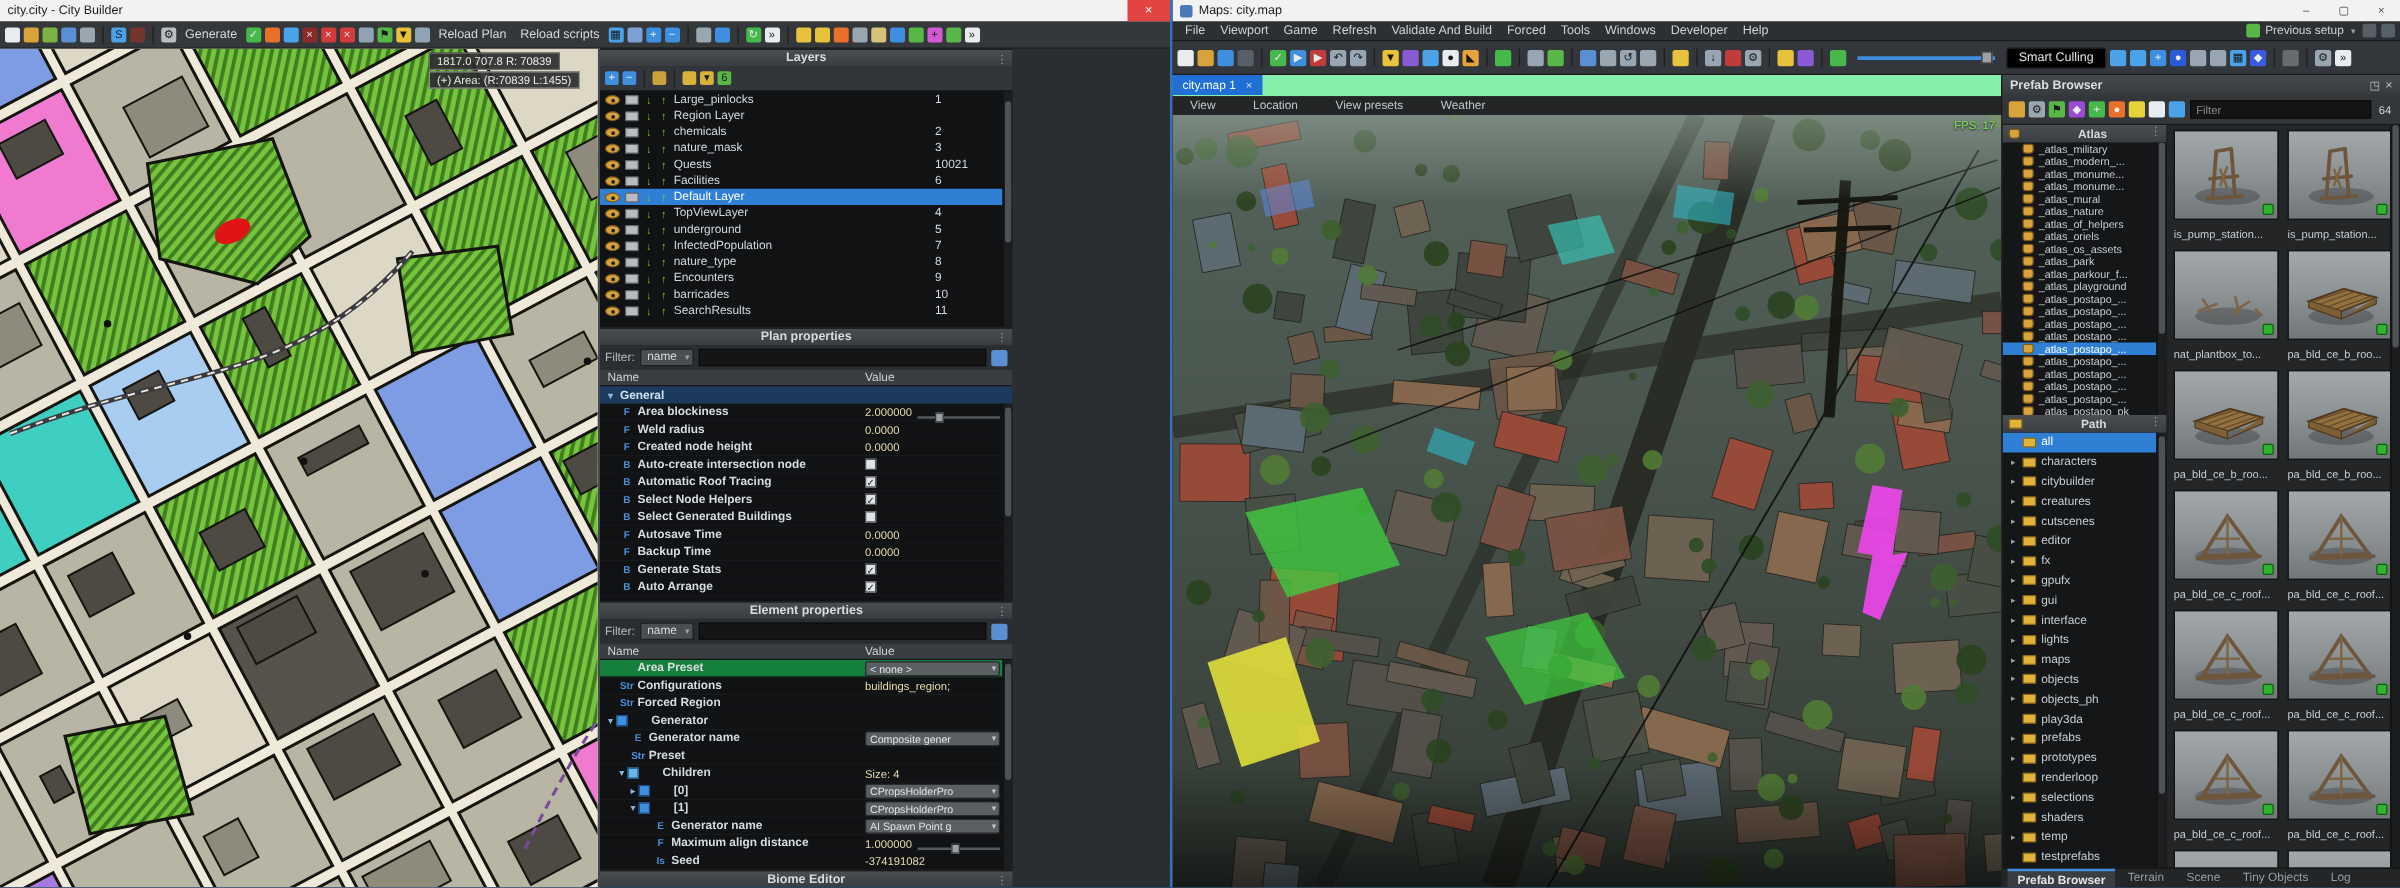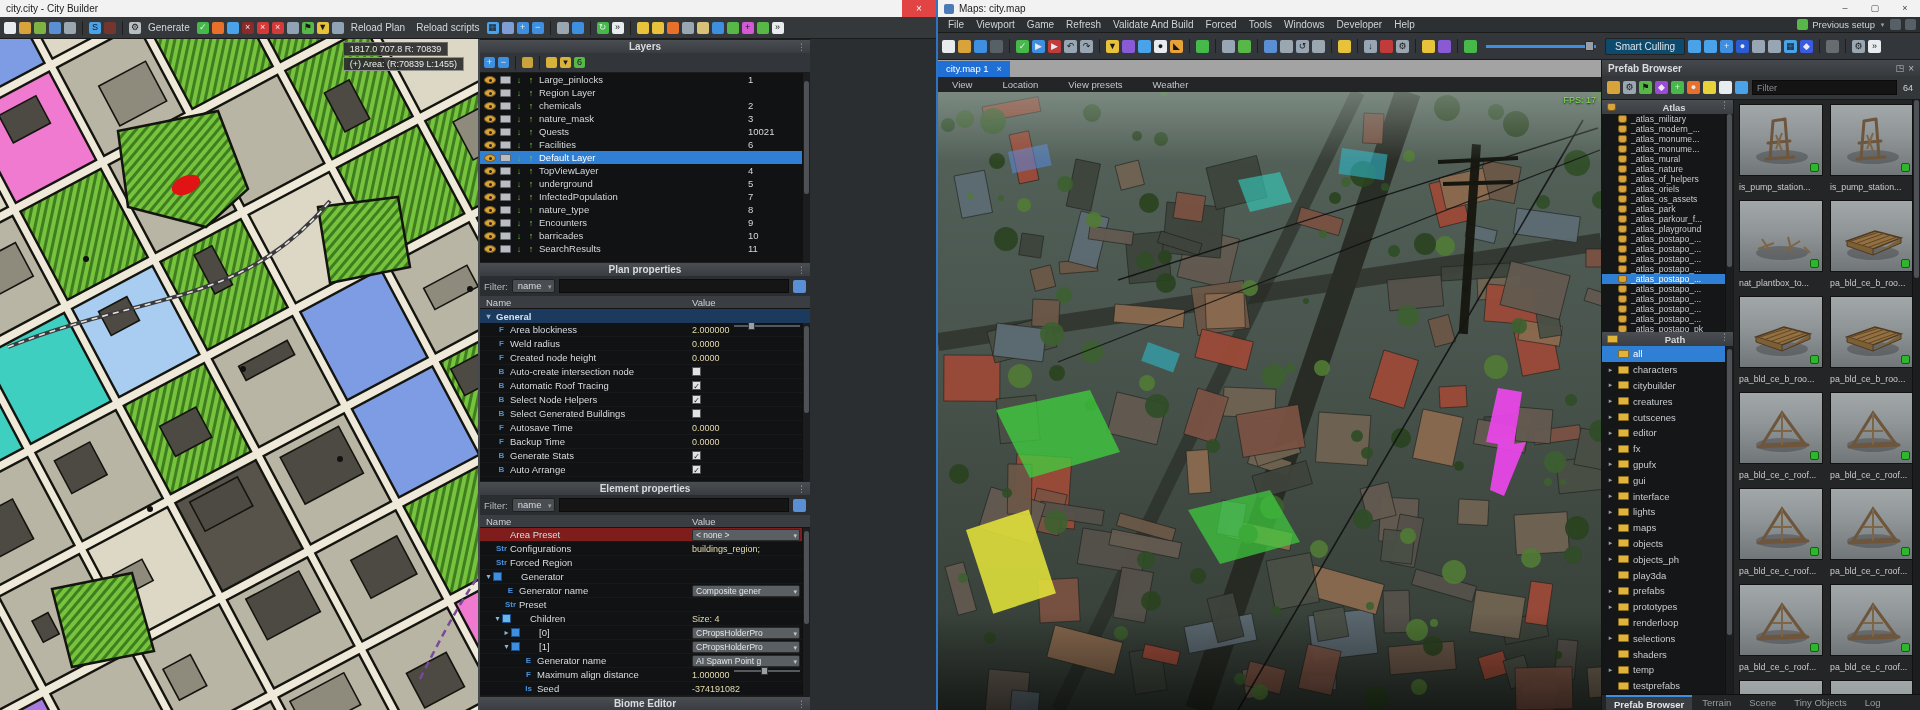--- a/index.html
+++ b/index.html
@@ -17,21 +17,21 @@
 .winbtn{width:30px;height:17px;text-align:center;line-height:16px;color:#444;font-size:9px}
 
 .toolbar{height:22px;background:#35383b;border-bottom:1px solid #1b1b1b;display:flex;align-items:center;padding:0 4px;gap:3px;flex:none}
 .tgroup{display:inline-flex;align-items:center;gap:3px}
 .chip{width:12px;height:12px;border-radius:2px;display:inline-flex;align-items:center;justify-content:center;font-size:9px;line-height:1;flex:none}
 .tsep{width:1px;height:14px;background:#1e1e1e;margin:0 3px;flex:none}
 .tlabel{color:#d5d8da;font-size:10px;margin:0 4px;white-space:nowrap}
 .toolbar2{height:27px;background:#33363a}
 .slider-h{width:110px;height:3px;background:#3f8fe0;position:relative;margin:0 6px;flex:none}
 .knob2{position:absolute;right:2px;top:-4px;width:9px;height:10px;background:#9aa0a6;border:1px solid #2c2c2c}
-.sc-btn{background:#0c4a6e;border:1px solid #222;color:#dfe3e6;font-size:10px;padding:2px 9px;border-radius:2px;font-family:inherit}
+.sc-btn{background:#000000;border:1px solid #222;color:#dfe3e6;font-size:10px;padding:2px 9px;border-radius:2px;font-family:inherit}
 
 .main-left{display:flex;height:671px;flex:none}
 .map-wrap{width:480px;position:relative;background:#efe9da;border-right:2px solid #45484c;overflow:hidden}
 .map-wrap svg{display:block}
 .map-tip{position:absolute;top:3px;right:14px;z-index:5;font-size:9px;color:#ececec;text-align:left}
 .map-tip .t1{background:rgba(45,45,45,.93);padding:1px 6px;border:1px solid #6a6a6a;display:inline-block}
 .map-tip .t2{background:rgba(45,45,45,.93);padding:1px 6px;border:1px solid #909090;margin-top:1px;display:inline-block}
 .panels{width:330px;display:flex;flex-direction:column;background:#26282b}
 .panel{display:flex;flex-direction:column;flex:none;overflow:hidden}
 .panel-h{height:14px;background:linear-gradient(#4a4e52,#393c40);color:#d8dcdf;font-size:10px;font-weight:bold;text-align:center;line-height:14px;position:relative;border-top:1px solid #1d1d1d;flex:none}
@@ -50,40 +50,40 @@
 .lv{width:62px;flex:none}
 
 .filterrow{height:20px;display:flex;align-items:center;gap:4px;padding:0 4px;background:#2b2e31;font-size:9.5px;color:#b8bcbf;flex:none}
 .dd-chip{background:#4a4e52;border:1px solid #1f1f1f;border-radius:2px;color:#d8dcdf;padding:0 12px 0 5px;height:14px;line-height:12px;position:relative;flex:none}
 .dd-chip::after{content:"▾";position:absolute;right:2px;top:1px;font-size:7px;color:#9aa0a6}
 .f-input{flex:1;height:14px;background:#151515;border:1px solid #0c0c0c}
 .colhead{height:13px;display:flex;background:#3a3d41;border-bottom:1px solid #141414;font-size:9.5px;color:#cfd3d6;padding-left:6px;align-items:center;flex:none}
 .colhead .cv{margin-left:auto;width:118px}
 .grouph{height:14px;background:#1c3a5e;color:#cfe2f4;font-weight:bold;font-size:9.5px;display:flex;align-items:center;padding-left:4px;gap:3px;flex:none}
 .prow{display:flex;align-items:center;height:14px;font-size:9.5px;color:#dfe3e6;border-bottom:1px solid #17191b;background:#101214;white-space:nowrap}
-.prow.hl{background:#7f1d1d}
+.prow.hl{background:#15803d}
 .caret{width:9px;color:#8ab4d9;font-size:8px;flex:none;text-align:center}
 .cube{width:9px;height:9px;background:#3f8fe0;border:1px solid #1c4f86;flex:none;margin-right:2px}
 .cube.stack{background:#69b7e8}
 .ptype{width:17px;color:#4a90d9;font-size:8px;font-weight:bold;text-align:center;flex:none}
-.pname{flex:1;font-weight:normal;color:#d9dde0;overflow:hidden}
-.pval{width:118px;flex:none;display:flex;align-items:flex-start;color:#e6dcae;font-size:9px;gap:4px;padding-right:10px}
+.pname{flex:1;font-weight:bold;color:#d9dde0;overflow:hidden}
+.pval{width:118px;flex:none;display:flex;align-items:flex-end;color:#e6dcae;font-size:9px;gap:4px;padding-right:10px}
 .cb{width:9px;height:9px;background:#dfe3e6;border:1px solid #555;font-size:8px;line-height:9px;color:#1a1a1a;text-align:center;flex:none}
 .slider{flex:1;height:2px;background:#55595d;position:relative;min-width:28px}
 .knob{position:absolute;top:-3px;width:7px;height:8px;background:#9aa0a6;border:1px solid #333}
 .vdd{flex:1;background:#5a5f64;border:1px solid #2a2a2a;border-radius:2px;height:12px;line-height:10px;color:#e3e6e8;font-size:8.5px;padding:0 11px 0 3px;position:relative;overflow:hidden}
 .vdd::after{content:"▾";position:absolute;right:2px;top:1px;font-size:7px;color:#c3c7ca}
 .biome{height:14px}
 
 .menubar{height:16px;background:#2d3033;display:flex;align-items:center;padding:0 4px;font-size:10px;color:#cfd3d6;border-bottom:1px solid #1b1b1b;flex:none}
 .menu-item{padding:0 6px}
 .mb-right{margin-left:auto;display:flex;align-items:center;gap:4px;font-size:9.5px}
 .rw-main{display:flex;height:650px;flex:none}
 .vp-col{width:663px;display:flex;flex-direction:column;flex:none}
-.tabsrow{height:17px;background:#a3a3a3;display:flex;align-items:center;flex:none}
+.tabsrow{height:17px;background:#86efac;display:flex;align-items:flex-start;flex:none}
 .vtab{background:#1f6fd4;color:#fff;font-size:9.5px;display:flex;align-items:center;padding:0 8px;gap:8px;height:16px}
 .vtab .x{font-size:9px;color:#cfe0ff}
 .vpmenus{height:15px;background:#232527;display:flex;align-items:center;gap:18px;padding:0 8px;font-size:9.5px;color:#c3c7ca;flex:none}
 .vpmenu-item{padding:0 6px}
 .canvas{position:relative;flex:1;overflow:hidden;background:#3a443c}
 .canvas svg{display:block}
 .vp-overlay{position:absolute;left:5px;top:2px;font-size:9px;color:#dbe0e5;text-shadow:0 1px 2px #000;z-index:3;line-height:11px}
 .vp-overlay .sp{margin-right:46px}
 .vp-fps{position:absolute;right:5px;top:3px;color:#7ce84a;font-size:9px;z-index:3;text-shadow:0 1px 2px #000}
 

